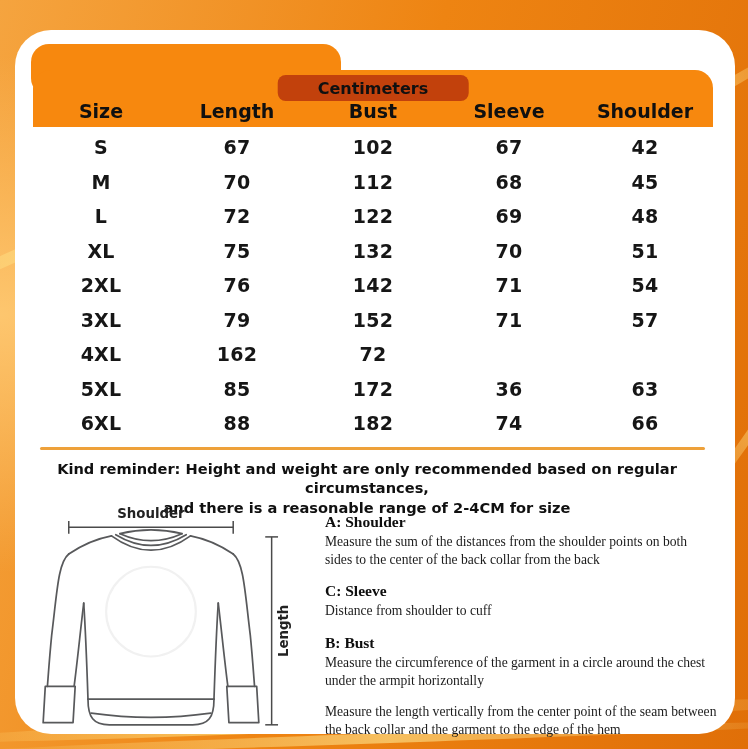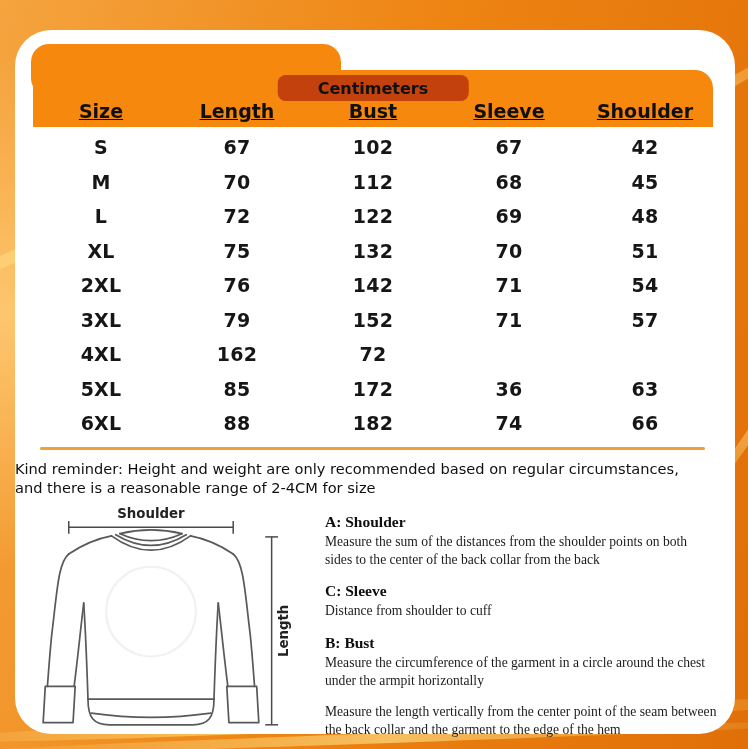--- a/index.html
+++ b/index.html
@@ -27,31 +27,31 @@
 
   .badge{position:absolute;left:16px;top:14px;height:52px;background:var(--accent,#F7880E);color:#fff;
          border-radius:18px;display:flex;align-items:flex-end;padding:0 27px;
          font-family:"DejaVu Serif","Liberation Serif",serif;font-weight:bold;font-size:20px;letter-spacing:.5px;}
 
   .table-header{position:absolute;left:18px;right:22px;top:40px;height:57px;
                 background:var(--accent,#F7880E);border-radius:18px 18px 0 0;}
   .unit-pill{position:absolute;top:5px;left:50%;transform:translateX(-50%);background:#c2410c;color:#101010;
              border-radius:8px;height:26px;padding:0 40px;display:flex;align-items:center;
              font-weight:bold;font-size:16px;}
-  .cols{position:absolute;bottom:5px;left:0;right:0;display:grid;grid-template-columns:repeat(5,1fr);text-decoration:underline;}
+  .cols{position:absolute;bottom:5px;left:0;right:0;display:grid;grid-template-columns:repeat(5,1fr);}
   .col-label{text-align:center;font-weight:bold;font-size:19px;color:#101010;}
 
   .rows{position:absolute;left:18px;right:22px;top:100px;}
   .trow{display:grid;grid-template-columns:repeat(5,1fr);height:34.5px;align-items:center;}
   .tcell{text-align:center;font-weight:bold;font-size:19px;color:#161616;letter-spacing:.2px;}
 
   .divider{position:absolute;left:25px;right:30px;top:417px;height:3px;border-radius:2px;
            background:var(--divider,#EEA13A);}
 
-  .reminder{position:absolute;left:0;right:16px;top:429px;text-align:left;font-weight:normal;
+  .reminder{position:absolute;left:0;right:16px;top:429px;text-align:center;font-weight:bold;
             font-size:14.6px;line-height:1.32;color:#101010;}
 
   .bottom{position:absolute;left:26px;right:18px;top:477px;bottom:6px;display:flex;}
   .diagram{width:262px;flex:none;}
   .diagram svg{width:252px;height:auto;display:block;}
   .diagram text{font-family:"DejaVu Sans","Liberation Sans",sans-serif;font-weight:bold;font-size:12.5px;fill:#222;}
   .defs{flex:1;padding-left:22px;padding-top:6px;font-family:Liberation Serif, serif;}
   .def-block{margin-bottom:13px;}
   .def-term{font-weight:bold;font-size:15.5px;color:#0e0e0e;margin-bottom:2px;}
   .def-desc{font-size:13.6px;line-height:1.34;color:#1b1b1b;max-width:414px;}

